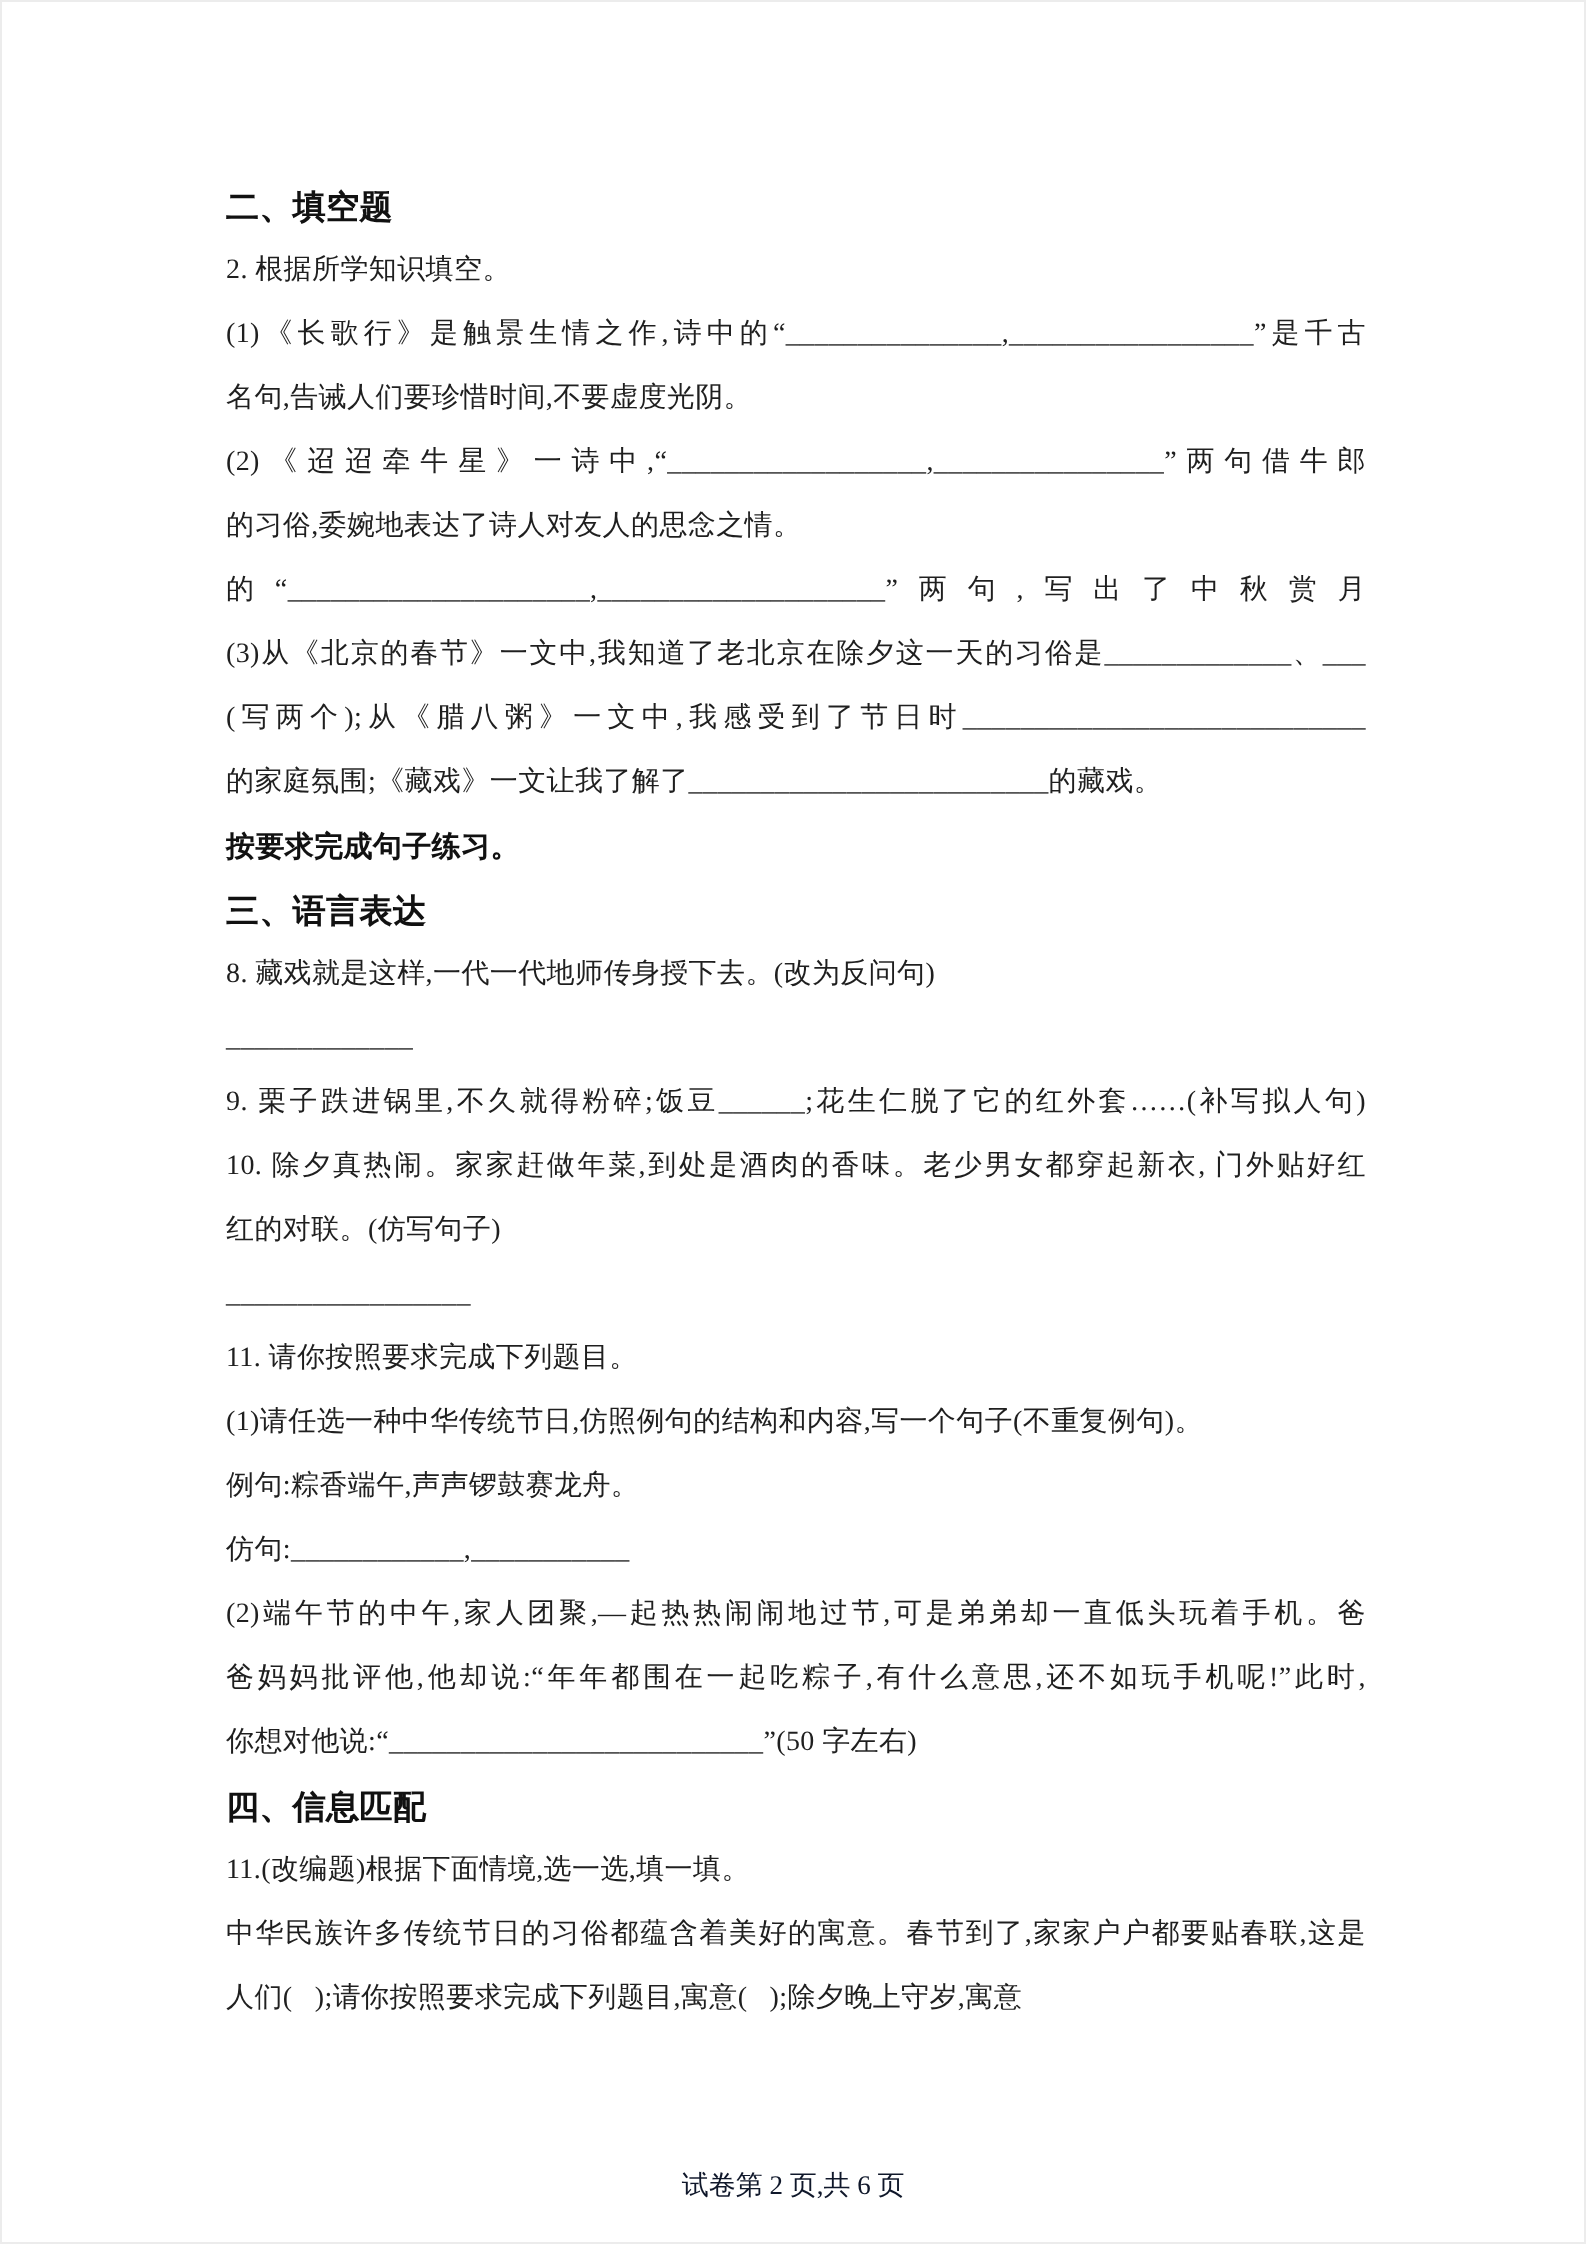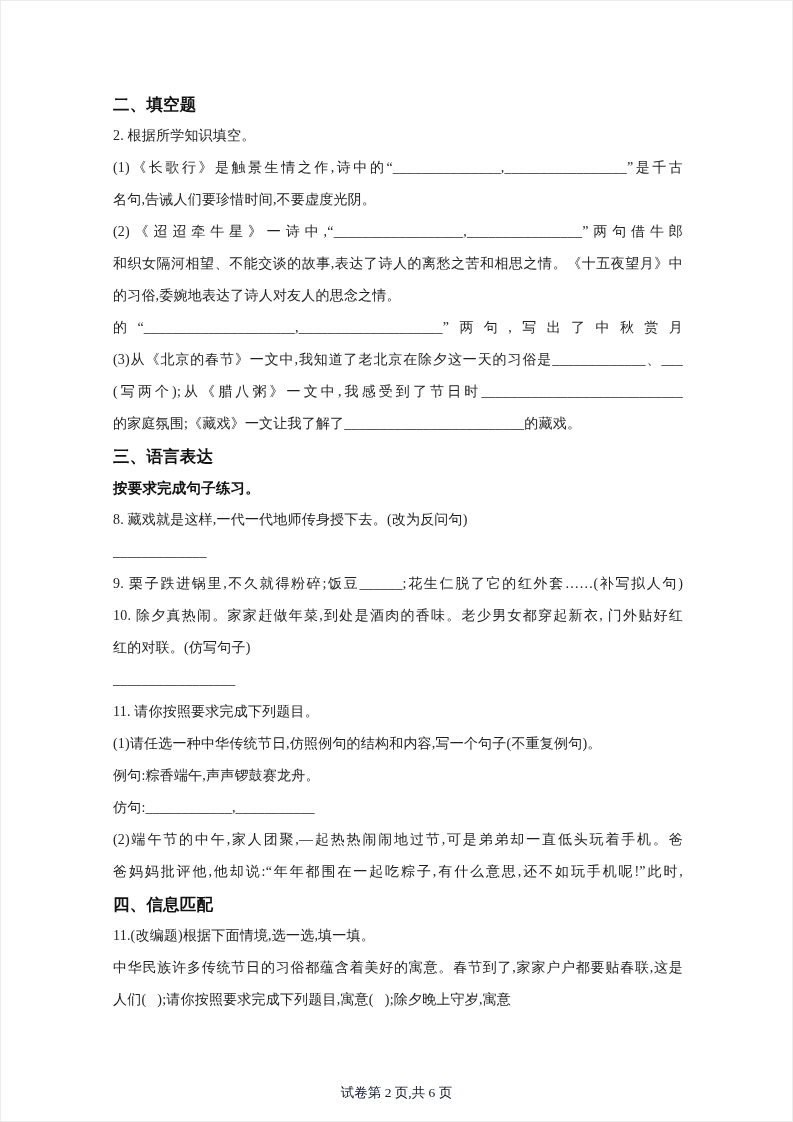--- a/index.html
+++ b/index.html
@@ -57,39 +57,39 @@
 </head>
 <body>
 
 <div class="page">
   <div class="content">
     <div class="ln heading">二、填空题</div>
     <div class="ln">2. 根据所学知识填空。</div>
     <div class="ln fill">(1)《长歌行》是触景生情之作,诗中的“_______________,_________________”是千古</div>
     <div class="ln">名句,告诫人们要珍惜时间,不要虚度光阴。</div>
     <div class="ln fill">(2)《迢迢牵牛星》一诗中,“__________________,________________”两句借牛郎</div>
-    <div class="ln fill">和织女隔河相望、不能交谈的故事,表达了诗人的离愁之苦和相思之情。《十五夜望月》中</div>
     <div class="ln">的习俗,委婉地表达了诗人对友人的思念之情。</div>
     <div class="ln fill">的“_____________________,____________________”两句,写出了中秋赏月</div>
     <div class="ln fill">(3)从《北京的春节》一文中,我知道了老北京在除夕这一天的习俗是_____________、___</div>
     <div class="ln fill">(写两个);从《腊八粥》一文中,我感受到了节日时____________________________</div>
     <div class="ln">的家庭氛围;《藏戏》一文让我了解了_________________________的藏戏。</div>
+    <div class="ln boldbody">按要求完成句子练习。</div>
     <div class="ln heading">三、语言表达</div>
-    <div class="ln boldbody">按要求完成句子练习。</div>
     <div class="ln">8. 藏戏就是这样,一代一代地师传身授下去。(改为反问句)</div>
     <div class="ln">_____________</div>
     <div class="ln fill">9. 栗子跌进锅里,不久就得粉碎;饭豆______;花生仁脱了它的红外套……(补写拟人句)</div>
     <div class="ln fill">10. 除夕真热闹。家家赶做年菜,到处是酒肉的香味。老少男女都穿起新衣, 门外贴好红</div>
     <div class="ln">红的对联。(仿写句子)</div>
     <div class="ln">_________________</div>
     <div class="ln">11. 请你按照要求完成下列题目。</div>
     <div class="ln">(1)请任选一种中华传统节日,仿照例句的结构和内容,写一个句子(不重复例句)。</div>
     <div class="ln">例句:粽香端午,声声锣鼓赛龙舟。</div>
     <div class="ln">仿句:____________,___________</div>
     <div class="ln fill">(2)端午节的中午,家人团聚,—起热热闹闹地过节,可是弟弟却一直低头玩着手机。爸</div>
     <div class="ln fill">爸妈妈批评他,他却说:“年年都围在一起吃粽子,有什么意思,还不如玩手机呢!”此时,</div>
+    <div class="ln">你想对他说:“__________________________”(50 字左右)</div>
     <div class="ln heading">四、信息匹配</div>
     <div class="ln">11.(改编题)根据下面情境,选一选,填一填。</div>
     <div class="ln fill">中华民族许多传统节日的习俗都蕴含着美好的寓意。春节到了,家家户户都要贴春联,这是</div>
     <div class="ln">人们(   );请你按照要求完成下列题目,寓意(   );除夕晚上守岁,寓意</div>
   </div>
   <div class="footer">试卷第 2 页,共 6 页</div>
 </div>
 
 </body></html>

